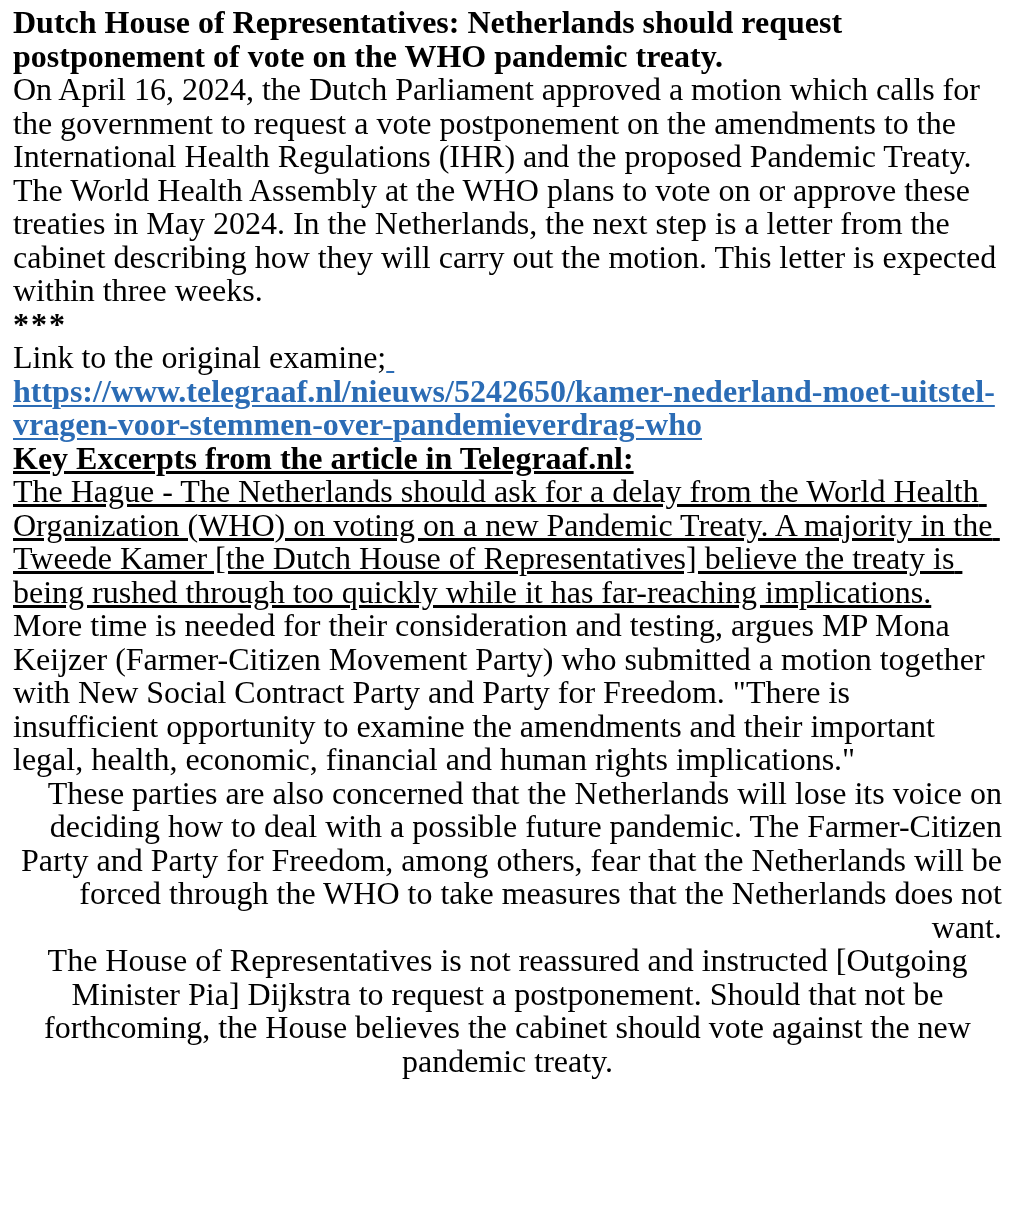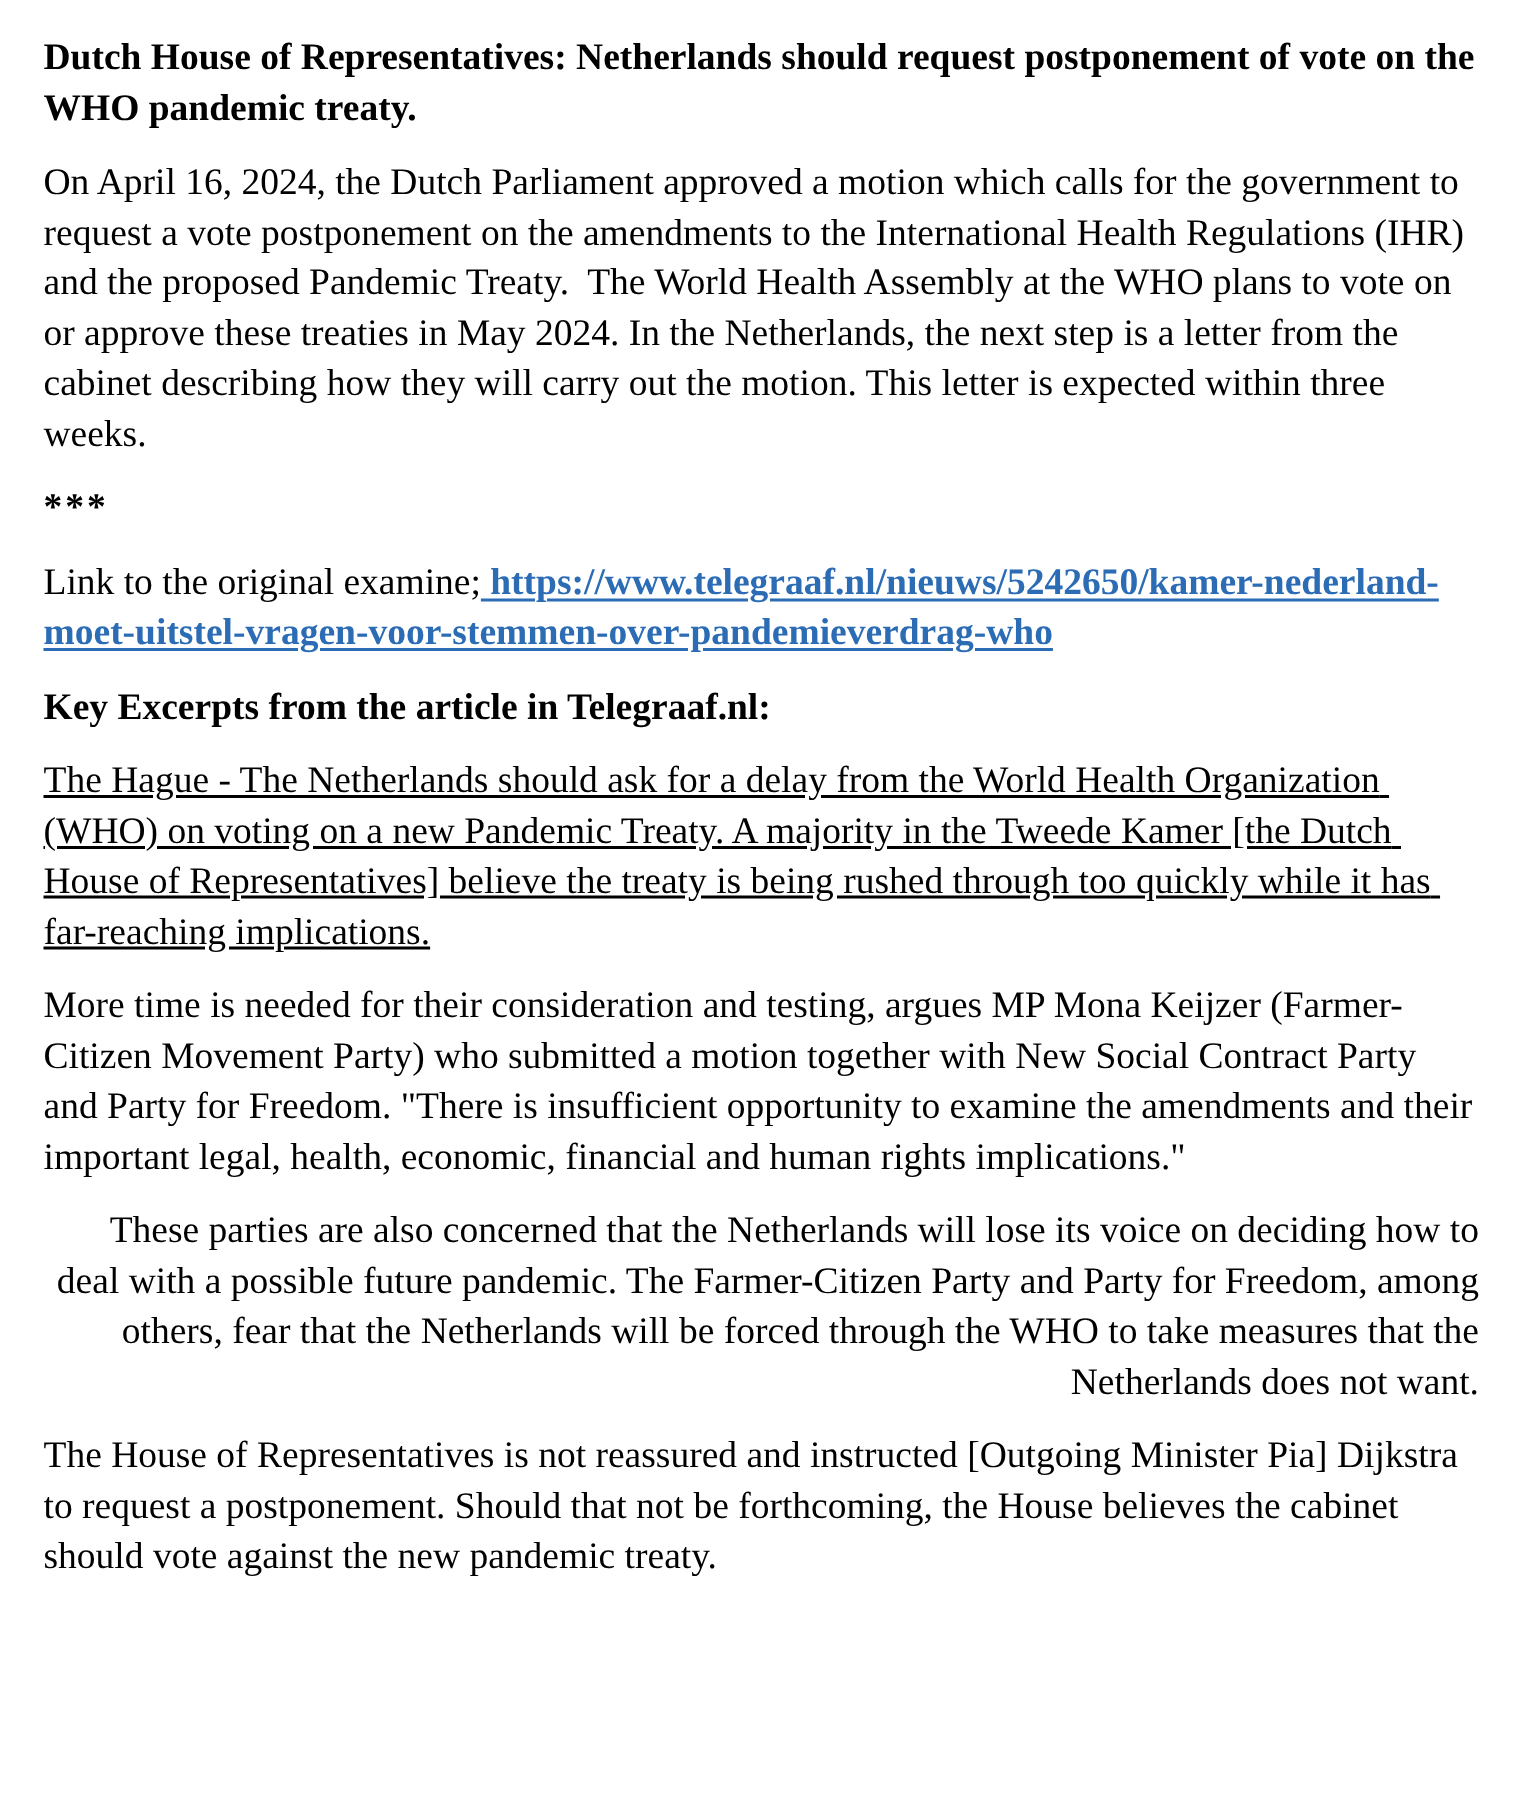--- a/index.html
+++ b/index.html
@@ -16,40 +16,41 @@
   .doc {
     box-sizing: border-box;
     width: 1016px;
     padding: 6px 14px 0 13px;
     font-family: "Liberation Serif", "DejaVu Serif", serif;
     font-size: 25.5px;
     line-height: 33.5px;
     color: #000000;
   }
   .doc h1, .doc h2, .doc p {
-    margin: 16px;
+    margin: 0;
     padding: 0;
     white-space: pre-wrap;
-    font-size: 25px;
+    font-size: 32px;
     line-height: 33.5px;
   }
   .title {
     font-weight: bold;
   }
   .subhead {
     font-weight: bold;
+    text-decoration: underline;
   }
   .para-intro   { margin-top: 49px; }
   .para-stars   { margin-top: 27px; font-weight: bold; letter-spacing: 2px; }
   .para-link    { margin-top: 36px; }
   .subhead      { margin-top: 30px; }
   .para-hague   { margin-top: 32px; text-decoration: underline; }
   .para-more    { margin-top: 18px; }
   .para-these   { margin-top: 49px; text-align: right; }
-  .para-house   { margin-top: 28px; }
+  .para-house   { margin-top: 28px; text-align: center; }
   a.article-link {
     font-weight: bold;
     text-decoration: underline;
     text-decoration-thickness: 2px;
     text-underline-offset: 3px;
     cursor: pointer;
   }
 </style>
 </head>
 <body>

